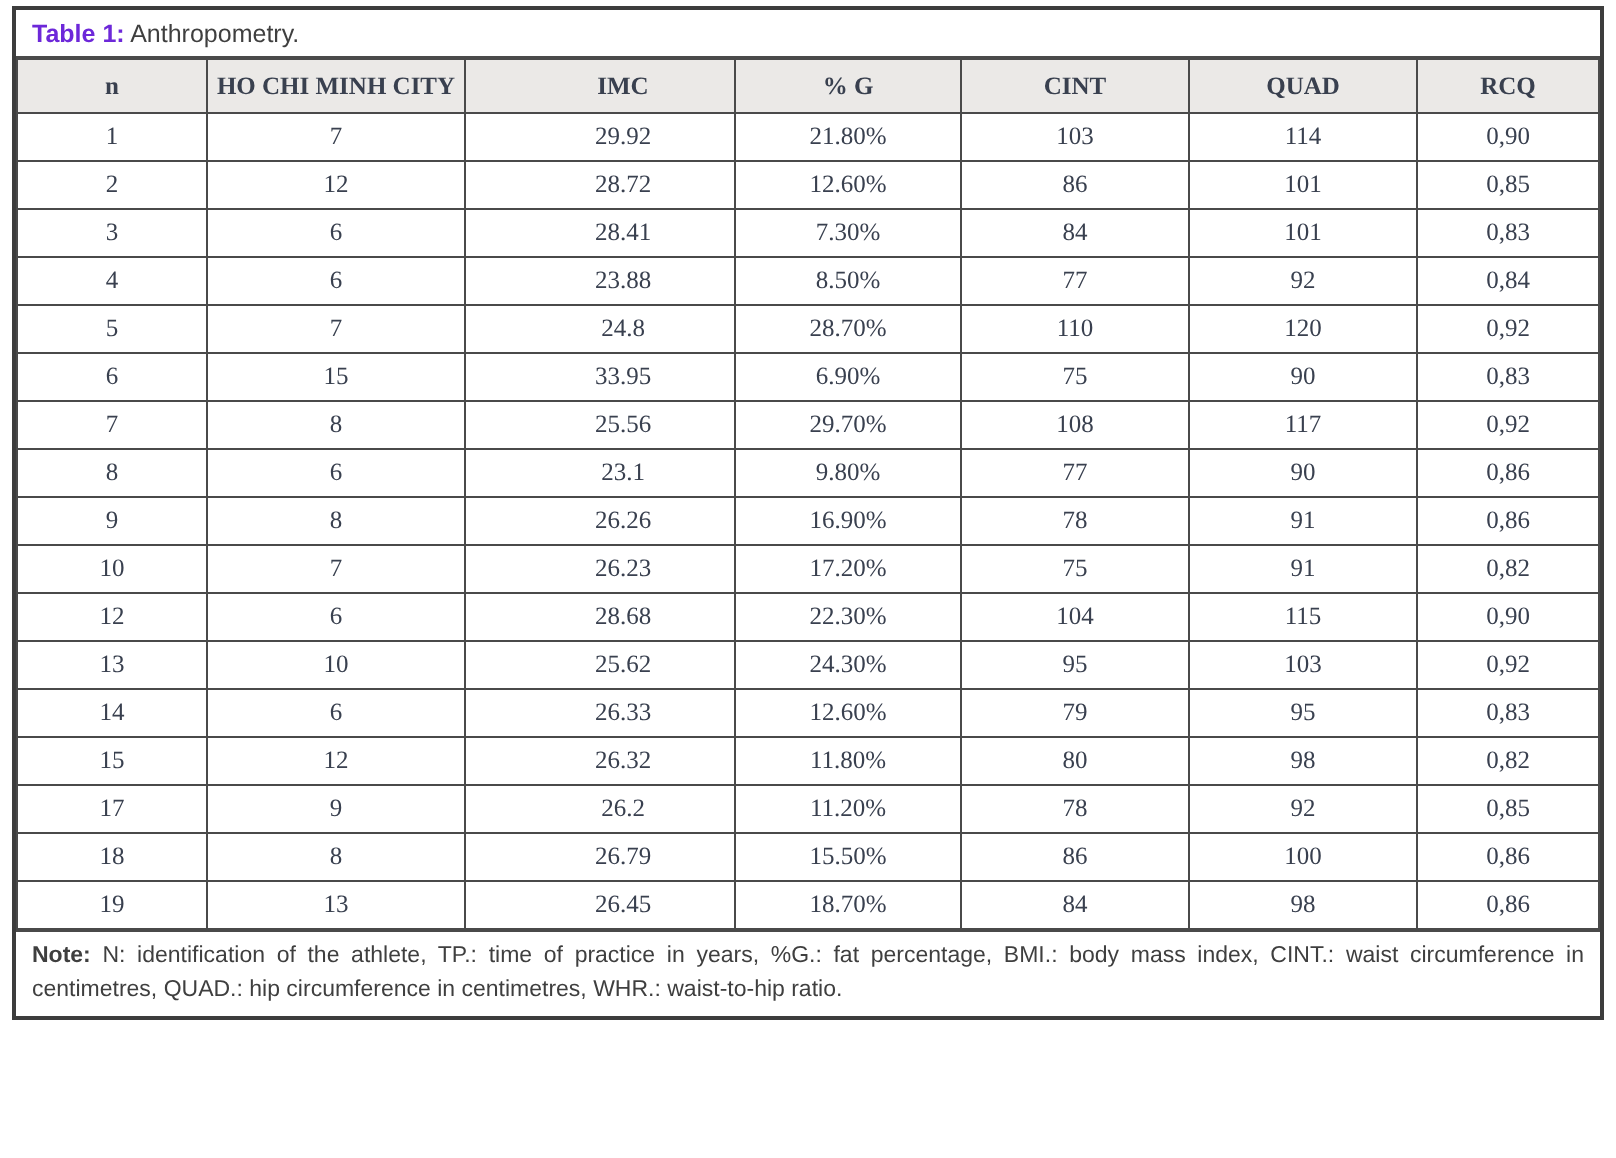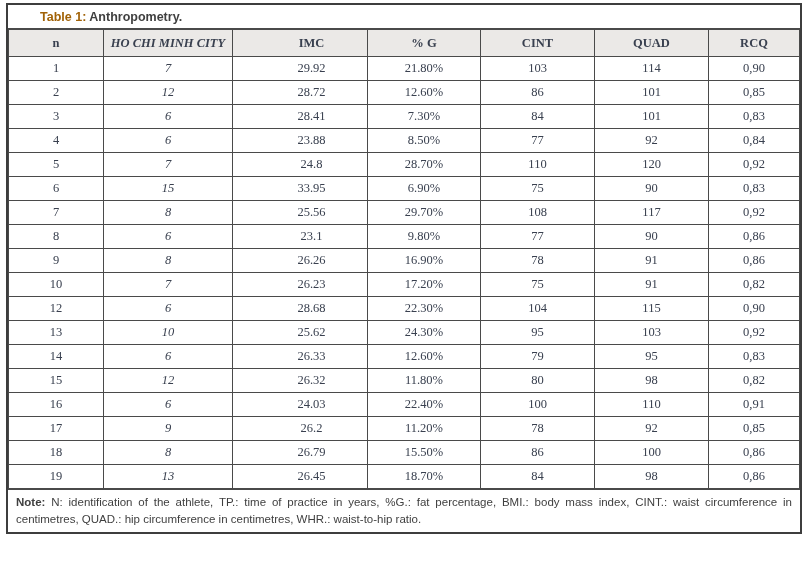--- a/index.html
+++ b/index.html
@@ -15,27 +15,26 @@
     background: #ffffff;
   }
   .title-row {
     padding: 5px 8px 4px 8px;
     font-size: 12.5px;
     color: #3f3f3f;
     border-bottom: 1px solid #4a4a4a;
     background: #ffffff;
   }
   .title-label {
-    color: #a16207;
+    color: #6d28d9;
     font-weight: 700;
-    margin-left: 24px;
   }
   .title-text {
     color: #3f3f3f;
-    font-weight: 700;
+    font-weight: 400;
   }
   table.anthro {
     width: 100%;
     border-collapse: collapse;
     table-layout: fixed;
   }
   table.anthro th, table.anthro td {
     border: 1px solid #4a4a4a;
     text-align: center;
     vertical-align: middle;
@@ -49,21 +48,21 @@
     font-size: 12.5px;
     height: 26px;
   }
   table.anthro td {
     background: #ffffff;
     font-weight: 400;
     font-size: 12.5px;
     height: 23px;
   }
   table.anthro th:nth-child(1), table.anthro td:nth-child(1) { width: 94px; }
-  table.anthro th:nth-child(2), table.anthro td:nth-child(2) { width: 128px; font-style: italic; }
+  table.anthro th:nth-child(2), table.anthro td:nth-child(2) { width: 128px; }
   table.anthro th:nth-child(3), table.anthro td:nth-child(3) { width: 111px; padding-left: 23px; }
   table.anthro th:nth-child(4), table.anthro td:nth-child(4) { width: 112px; }
   table.anthro th:nth-child(5), table.anthro td:nth-child(5) { width: 113px; }
   table.anthro th:nth-child(6), table.anthro td:nth-child(6) { width: 113px; }
   table.anthro th:nth-child(7), table.anthro td:nth-child(7) { width: auto; }
   .note-row {
     border-top: 1px solid #4a4a4a;
     padding: 4px 8px 5px 8px;
     font-size: 11.5px;
     line-height: 1.45;
@@ -218,29 +217,20 @@
         <tr>
           <td>15</td>
           <td>12</td>
           <td>26.32</td>
           <td>11.80%</td>
           <td>80</td>
           <td>98</td>
           <td>0,82</td>
         </tr>
         <tr>
-          <td>16</td>
-          <td>6</td>
-          <td>24.03</td>
-          <td>22.40%</td>
-          <td>100</td>
-          <td>110</td>
-          <td>0,91</td>
-        </tr>
-        <tr>
           <td>17</td>
           <td>9</td>
           <td>26.2</td>
           <td>11.20%</td>
           <td>78</td>
           <td>92</td>
           <td>0,85</td>
         </tr>
         <tr>
           <td>18</td>

